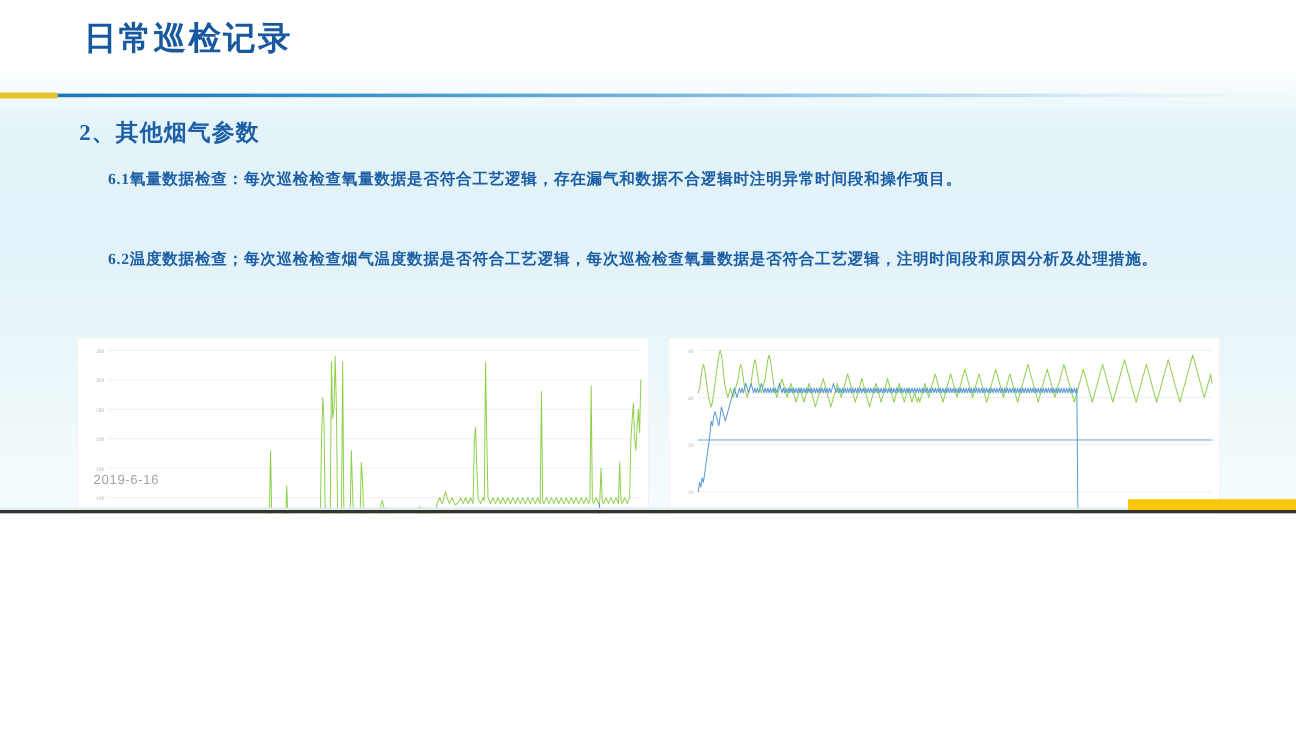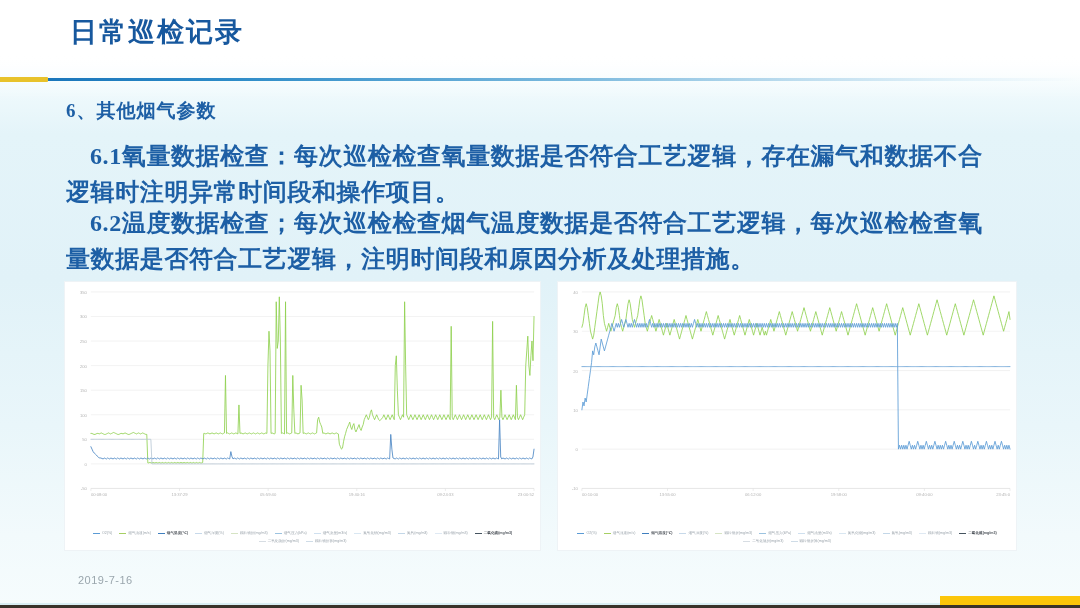--- a/index.html
+++ b/index.html
@@ -9,21 +9,21 @@
     font-family: "Liberation Serif", "DejaVu Serif", serif;
     position: relative;
     background: #ffffff;
   }
 
   
   .slide {
     position: absolute;
     inset: 0;
     width: 1080px;
-    height: 608px;
+    height: 428px;
     background:
       linear-gradient(180deg,
         #ffffff 0%,
         #ffffff 9%,
         #f2fbfd 13%,
         #e4f4f9 22%,
         #e1f2f8 46%,
         #e9f6fa 70%,
         #f2fafc 88%,
         #f6fcfd 100%);
@@ -70,23 +70,23 @@
     position: absolute;
     left: 66px; top: 98px;
     font-size: 19px;
     font-weight: bold;
     color: #1d5fa5;
     letter-spacing: 1px;
   }
   .para {
     position: absolute;
     color: #1d5fa5;
-    font-size: 24px;
+    font-size: 13px;
     font-weight: bold;
-    line-height: 36px;
+    line-height: 22px;
     letter-spacing: .6px;
     width: 930px;
     text-indent: 24px;
   }
   .para-1 { left: 66px; top: 138px; }
   .para-2 { left: 66px; top: 205px; }
 
   
   .chart-panel {
     position: absolute;
@@ -161,21 +161,21 @@
 
 <div class="slide">
   <div class="bg-sheen"></div>
 
   <div class="title">日常巡检记录</div>
   <div class="divider-wrap">
     <div class="divider-yellow"></div>
     <div class="divider-blue"></div>
   </div>
 
-  <div class="section-heading">6、其他烟气参数</div>
+  <div class="section-heading">2、其他烟气参数</div>
   <div class="para para-1">6.1氧量数据检查：每次巡检检查氧量数据是否符合工艺逻辑，存在漏气和数据不合逻辑时注明异常时间段和操作项目。</div>
   <div class="para para-2">6.2温度数据检查；每次巡检检查烟气温度数据是否符合工艺逻辑，每次巡检检查氧量数据是否符合工艺逻辑，注明时间段和原因分析及处理措施。</div>
 
   <div class="chart-panel chart-left">
     <div class="plot">
       <svg id="svg-left" viewBox="0 0 477 270" preserveAspectRatio="none" aria-hidden="true">
           <line x1="26" y1="10" x2="471" y2="10" stroke="#ececec" stroke-width="0.7"></line>
           <text x="22" y="12" text-anchor="end" font-size="4.2" fill="#b4b4b4" font-family="&quot;Liberation Sans&quot;,&quot;DejaVu Sans&quot;,sans-serif">350</text>
           <line x1="26" y1="34.75" x2="471" y2="34.75" stroke="#ececec" stroke-width="0.7"></line>
           <text x="22" y="36.75" text-anchor="end" font-size="4.2" fill="#b4b4b4" font-family="&quot;Liberation Sans&quot;,&quot;DejaVu Sans&quot;,sans-serif">300</text>
@@ -349,17 +349,17 @@
           <span class="legend-dash" style="background: rgb(215, 221, 227);"></span>
           <span>二氧化硫折(mg/m3)</span>
         </span>
         <span class="legend-item">
           <span class="legend-dash" style="background: rgb(207, 220, 231);"></span>
           <span>颗粒物折算(mg/m3)</span>
         </span>
       </div>
   </div>
 
-  <div class="footer-date">2019-7-16</div>
+  <div class="footer-date">2019-6-16</div>
   <div class="footer-edge-light"></div>
   <div class="footer-bar"></div>
   <div class="footer-edge"></div>
 </div>
 
 </body></html>

